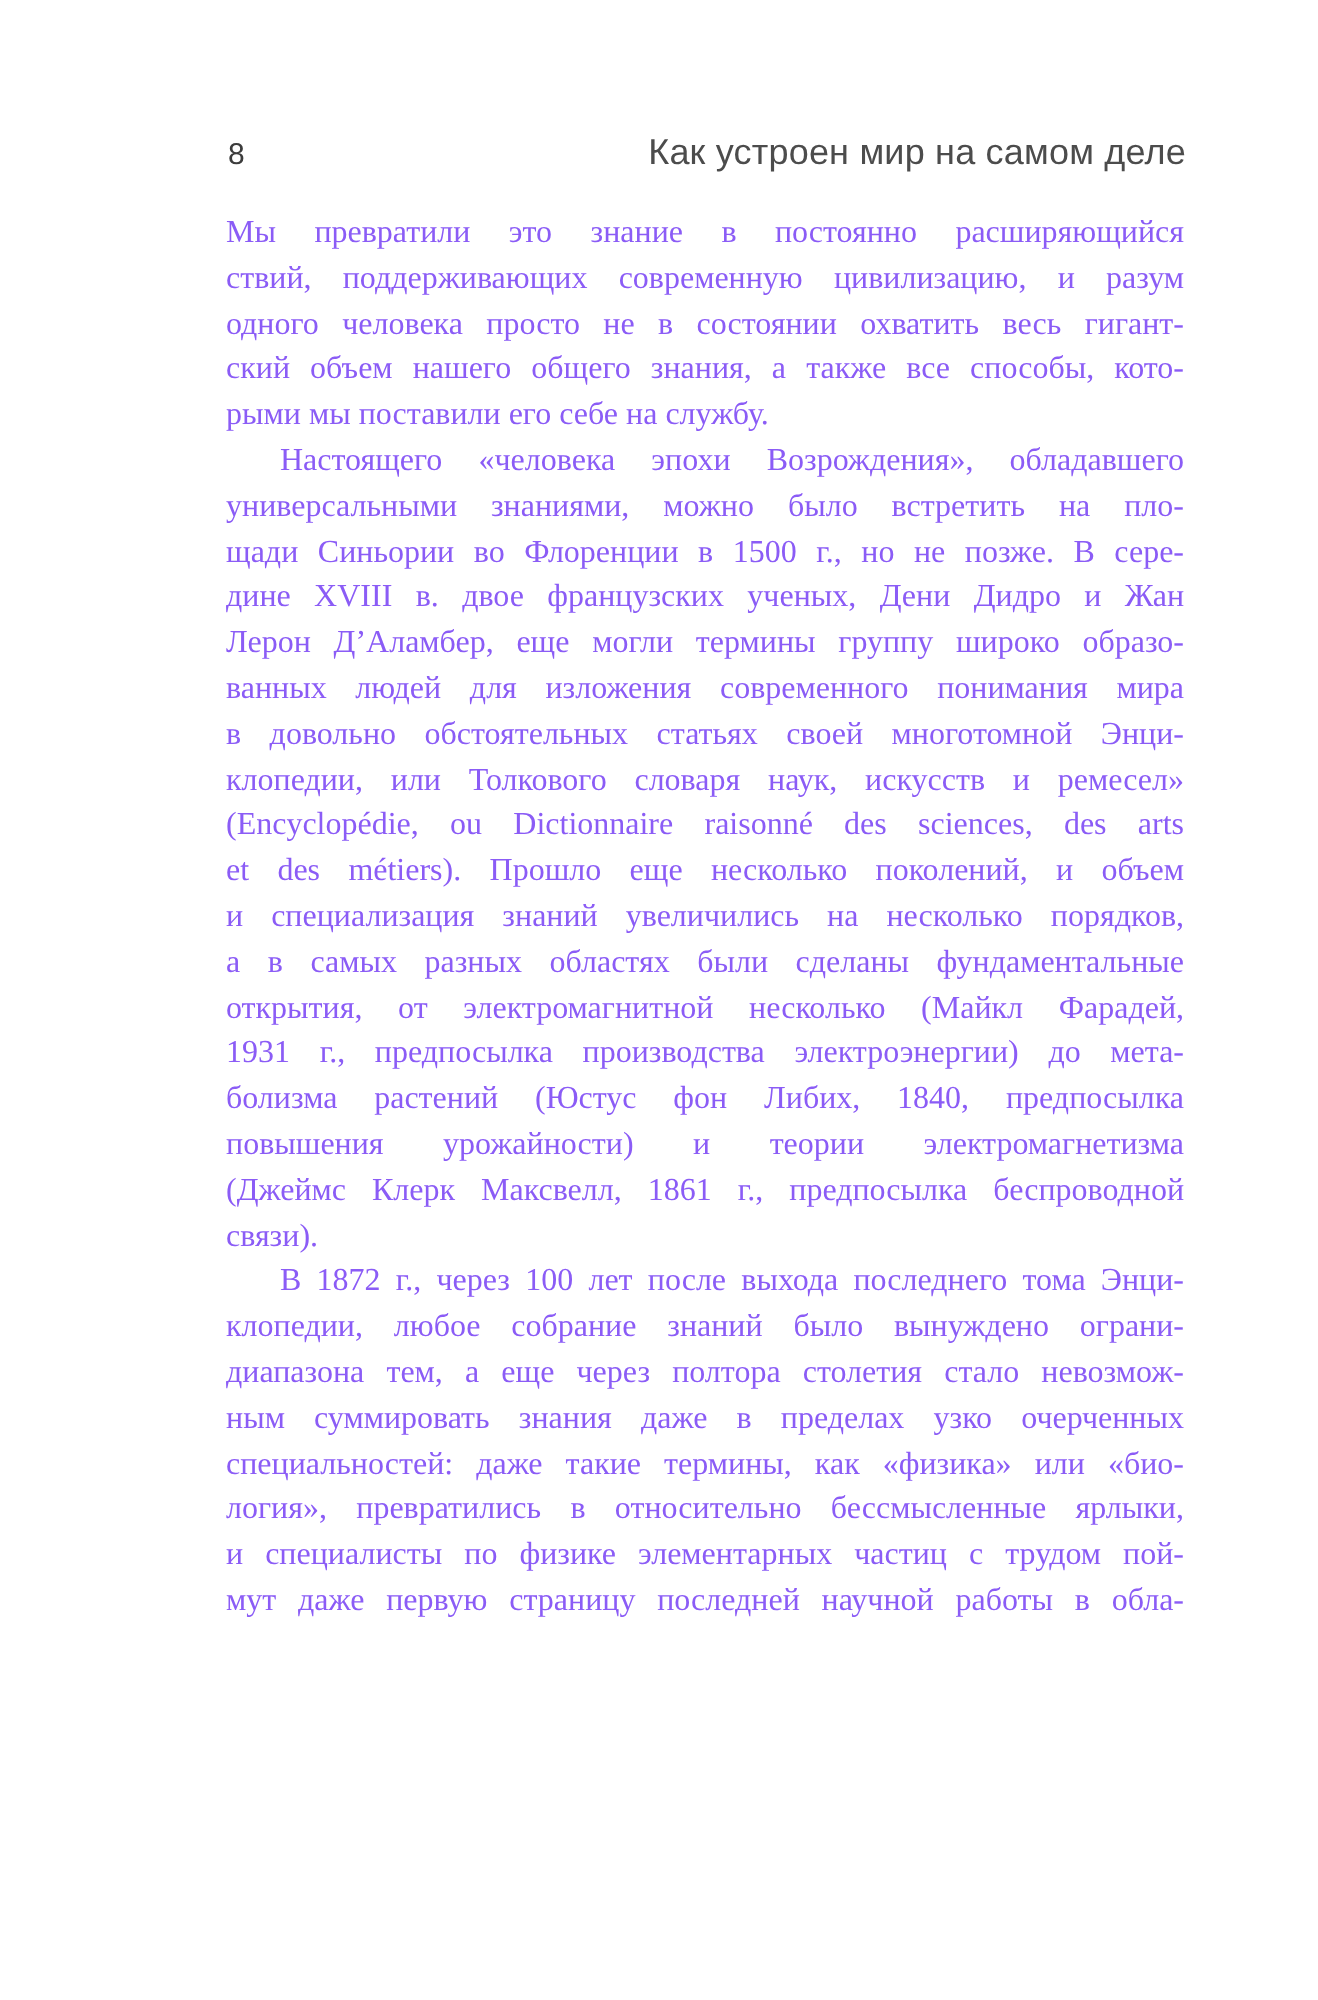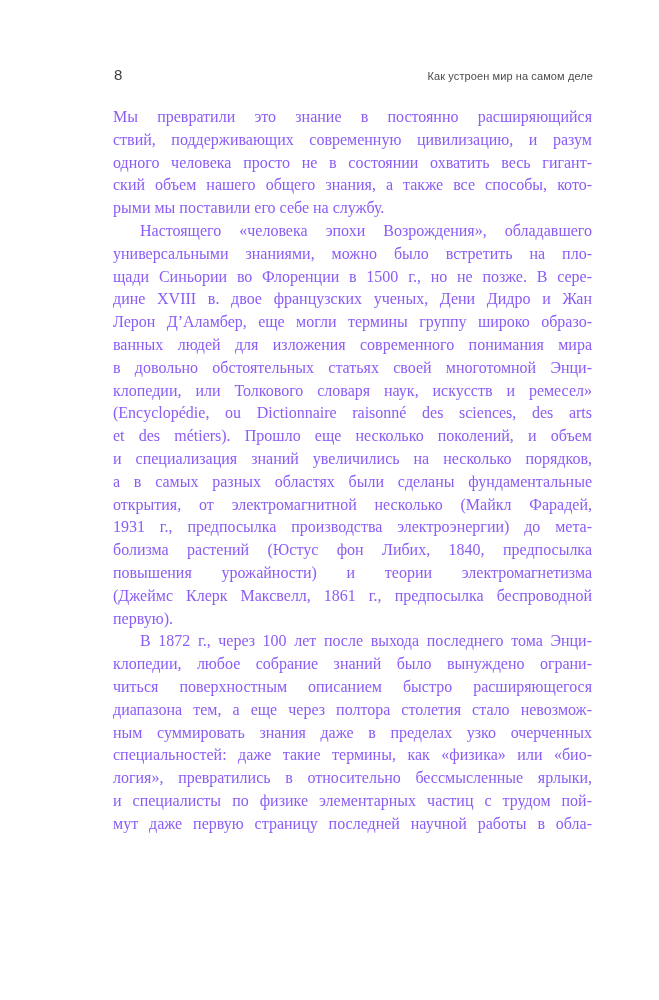--- a/index.html
+++ b/index.html
@@ -24,21 +24,21 @@
     justify-content: space-between;
     align-items: baseline;
     font-family: "Liberation Sans", sans-serif;
     color: #4c4c4c;
   }
   .running-head .pagenum {
     font-size: 15px;
     color: #3c3c3c;
   }
   .running-head .title {
-    font-size: 11px;
+    font-size: 18px;
     letter-spacing: 0.1px;
   }
   .text-block {
     position: absolute;
     left: 113px;
     top: 106px;
     width: 479px;
     font-family: "Liberation Serif", serif;
     font-size: 16px;
     color: #8b5cf6;
@@ -84,24 +84,23 @@
       <div class="line">клопедии, или Толкового словаря наук, искусств и ремесел»</div>
       <div class="line">(Encyclopédie, ou Dictionnaire raisonné des sciences, des arts</div>
       <div class="line">et des métiers). Прошло еще несколько поколений, и объем</div>
       <div class="line">и специализация знаний увеличились на несколько порядков,</div>
       <div class="line">а в самых разных областях были сделаны фундаментальные</div>
       <div class="line">открытия, от электромагнитной несколько (Майкл Фарадей,</div>
       <div class="line">1931 г., предпосылка производства электроэнергии) до мета-</div>
       <div class="line">болизма растений (Юстус фон Либих, 1840, предпосылка</div>
       <div class="line">повышения урожайности) и теории электромагнетизма</div>
       <div class="line">(Джеймс Клерк Максвелл, 1861 г., предпосылка беспроводной</div>
-      <div class="line last">первую).</div>
+      <div class="line last">связи).</div>
       <div class="line indent">В 1872 г., через 100 лет после выхода последнего тома Энци-</div>
       <div class="line">клопедии, любое собрание знаний было вынуждено ограни-</div>
-      <div class="line">читься поверхностным описанием быстро расширяющегося</div>
       <div class="line">диапазона тем, а еще через полтора столетия стало невозмож-</div>
       <div class="line">ным суммировать знания даже в пределах узко очерченных</div>
       <div class="line">специальностей: даже такие термины, как «физика» или «био-</div>
       <div class="line">логия», превратились в относительно бессмысленные ярлыки,</div>
       <div class="line">и специалисты по физике элементарных частиц с трудом пой-</div>
       <div class="line">мут даже первую страницу последней научной работы в обла-</div>
     </div>
 </div>
 
 </body></html>

